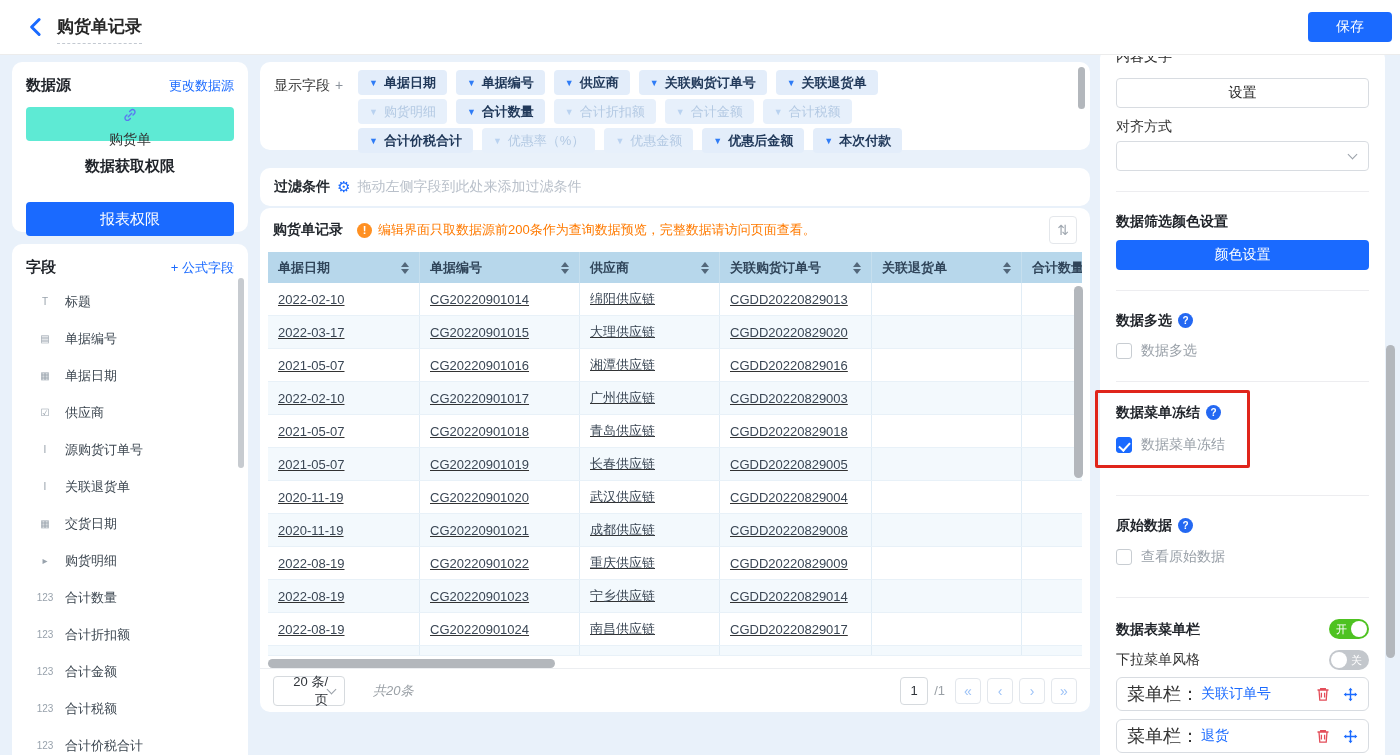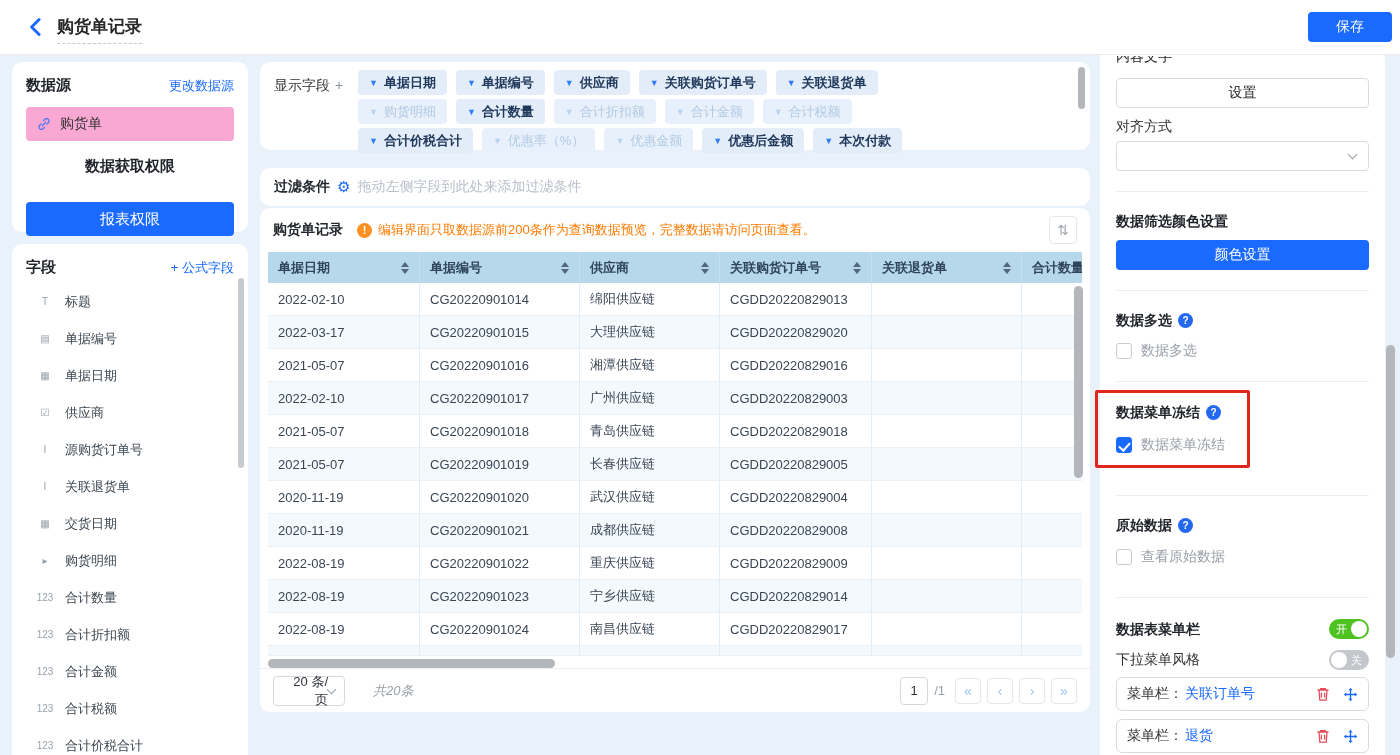--- a/index.html
+++ b/index.html
@@ -16,21 +16,21 @@
   .top-header { position:absolute; left:0; top:0; width:1400px; height:55px; background:#fff; border-bottom:1px solid #ececec; z-index:3; }
   .back { position:absolute; left:26px; top:17px; width:20px; height:20px; cursor:pointer; }
   .page-title { position:absolute; left:57px; top:15px; font-size:17px; font-weight:600; color:#262626; padding-bottom:5px; border-bottom:1px dashed #c3c9d1; }
   .save-btn { position:absolute; right:8px; top:12px; width:84px; height:30px; background:#1a6aff; color:#fff; border:none; border-radius:4px; font-size:14px; font-family:inherit; cursor:pointer; }
 
   
   .card-ds { position:absolute; left:12px; top:62px; width:236px; height:170px; padding:14px; }
   .row-between { display:flex; align-items:center; justify-content:space-between; }
   .sec-title { font-size:15px; font-weight:700; color:#1f2329;text-align:center; }
   .link { font-size:13px; color:#1a6aff; text-decoration:none; cursor:pointer; }
-  .ds-item { margin-top:12px; height:34px; background:#f9a8d4; border-radius:4px; display:flex; align-items:center; gap:8px; padding:0 10px; }
+  .ds-item { margin-top:12px; height:34px; background:#5eead4; border-radius:4px; display:flex; align-items:center; gap:8px; padding:0 10px;flex-direction:column; }
   .ds-icon { width:16px; height:16px; color:#5b78f0; flex:none; }
   .ds-name { font-size:14px; color:#333; }
   .perm-title { margin-top:16px; }
   .blue-btn { display:block; width:100%; height:34px; margin-top:26px; background:#1a6aff; color:#fff; border:none; border-radius:4px; font-size:15px; font-family:inherit; cursor:pointer; }
   .card-fields { position:absolute; left:12px; top:244px; width:236px; height:511px; padding:14px; border-radius:10px 10px 0 0; overflow:hidden; }
   .field-list { margin-top:6px; }
   .field-item { height:37px; display:flex; align-items:center; gap:9px; padding-left:8px; cursor:grab; }
   .f-icon { width:22px; text-align:center; font-size:10px; color:#98a2ac; flex:none; }
   .f-label { font-size:13px; color:#3c4650; }
   .vthumb { position:absolute; background:#b3b7bc; border-radius:4px; }
@@ -61,21 +61,21 @@
   .warn-ic { width:15px; height:15px; border-radius:50%; background:#ff9022; color:#fff; font-size:11px; font-weight:700; font-style:normal; display:inline-flex; align-items:center; justify-content:center; flex:none; }
   .sort-box { width:28px; height:28px; border:1px solid #e4e7eb; border-radius:4px; display:flex; align-items:center; justify-content:center; color:#a0a8b1; font-size:14px; cursor:pointer; }
   .tgrid { margin:0 8px; width:814px; }
   .thead, .tr { display:grid; grid-template-columns:152px 160px 140px 152px 150px 60px; }
   .thead { height:31px; background:#b7d7eb; }
   .th { display:flex; align-items:center; justify-content:space-between; padding:0 10px; font-size:13px; font-weight:600; color:#30455a; border-right:1px solid #c6dfee; overflow:hidden; white-space:nowrap; cursor:pointer; }
   .th:last-child { border-right:none; }
   .sorter { display:flex; flex-direction:column; gap:2px; flex:none; margin-left:4px; }
   .sorter .up { width:0; height:0; border:4px solid transparent; border-top:none; border-bottom:5px solid #53677a; }
   .sorter .dn { width:0; height:0; border:4px solid transparent; border-bottom:none; border-top:5px solid #53677a; }
-  .tr { height:33px; background:#fff; border-bottom:1px solid #e8f1f8; cursor:pointer; }
+  .tr { height:33px; background:#fff; border-bottom:1px solid #e8f1f8; cursor:pointer;text-decoration:underline; }
   .tr:nth-child(even) { background:#f3f9fd; }
   .td { display:flex; align-items:center; padding:0 10px; font-size:13px; color:#3a4654; border-right:1px solid #e1edf6; overflow:hidden; white-space:nowrap; }
   .td:last-child { border-right:none; }
   .tr.partial { height:10px; overflow:hidden; background:#f3f9fd; cursor:default; }
   .hthumb { position:absolute; left:8px; top:451px; width:287px; height:9px; background:#b3b7bc; border-radius:5px; cursor:grab; }
   .table-thumb { right:7px; top:78px; width:9px; height:192px; border-radius:5px; cursor:grab; }
   .pager { position:absolute; left:0; right:0; bottom:0; height:44px; border-top:1px solid #eceef1; display:flex; align-items:center; padding:0 13px; }
   .page-size { width:72px; height:30px; border:1px solid #d6dade; border-radius:4px; display:flex; align-items:center; justify-content:space-between; padding:0 9px; font-size:13px; color:#30343a; cursor:pointer; flex:none;text-align:right; }
   .chev { width:7px; height:7px; border-right:1.5px solid #9aa0a8; border-bottom:1.5px solid #9aa0a8; transform:rotate(45deg); margin-top:-3px; flex:none; }
   .total { color:#9aa0a6; font-size:13px; margin-left:28px; flex:1;font-style:italic; }
@@ -109,21 +109,21 @@
   .mt20 { margin-top:20px; } .mt9 { margin-top:9px; }
   .p-label2 { font-size:14px; color:#333; }
   .toggle { width:40px; height:20px; border-radius:10px; position:relative; display:inline-flex; align-items:center; cursor:pointer; flex:none; }
   .toggle i { font-style:normal; color:#fff; font-size:11px; }
   .toggle.on { background:#4ec221; padding-left:7px; }
   .toggle.on .knob { position:absolute; right:2px; width:16px; height:16px; border-radius:50%; background:#fff; }
   .toggle.off { background:#c3c7cc; justify-content:flex-end; padding-right:7px; }
   .toggle.off .knob { position:absolute; left:2px; width:16px; height:16px; border-radius:50%; background:#fff; }
   .menu-item { margin-top:8px; height:34px; border:1px solid #d8dce1; border-radius:6px; display:flex; align-items:center; padding:0 10px; gap:2px; }
   .menu-item:first-child { margin-top:6px; }
-  .mi-prefix { font-size:14px; color:#333; }
+  .mi-prefix { font-size:18px; color:#333; }
   .mi-link { font-size:14px; }
   .mi-icons { margin-left:auto; display:flex; align-items:center; gap:12px; }
   .trash { width:16px; height:16px; color:#e34d59; cursor:pointer; }
   .move { width:15px; height:15px; color:#1a6aff; cursor:pointer; }
   .panel-thumb { left:1386px; top:345px; width:9px; height:313px; border-radius:5px; cursor:grab; }
 
   
   .red-box { position:absolute; left:1095px; top:390px; width:155px; height:78px; border:3px solid #e0251b; border-radius:2px; pointer-events:none; z-index:5; }
 </style>
 </head>

